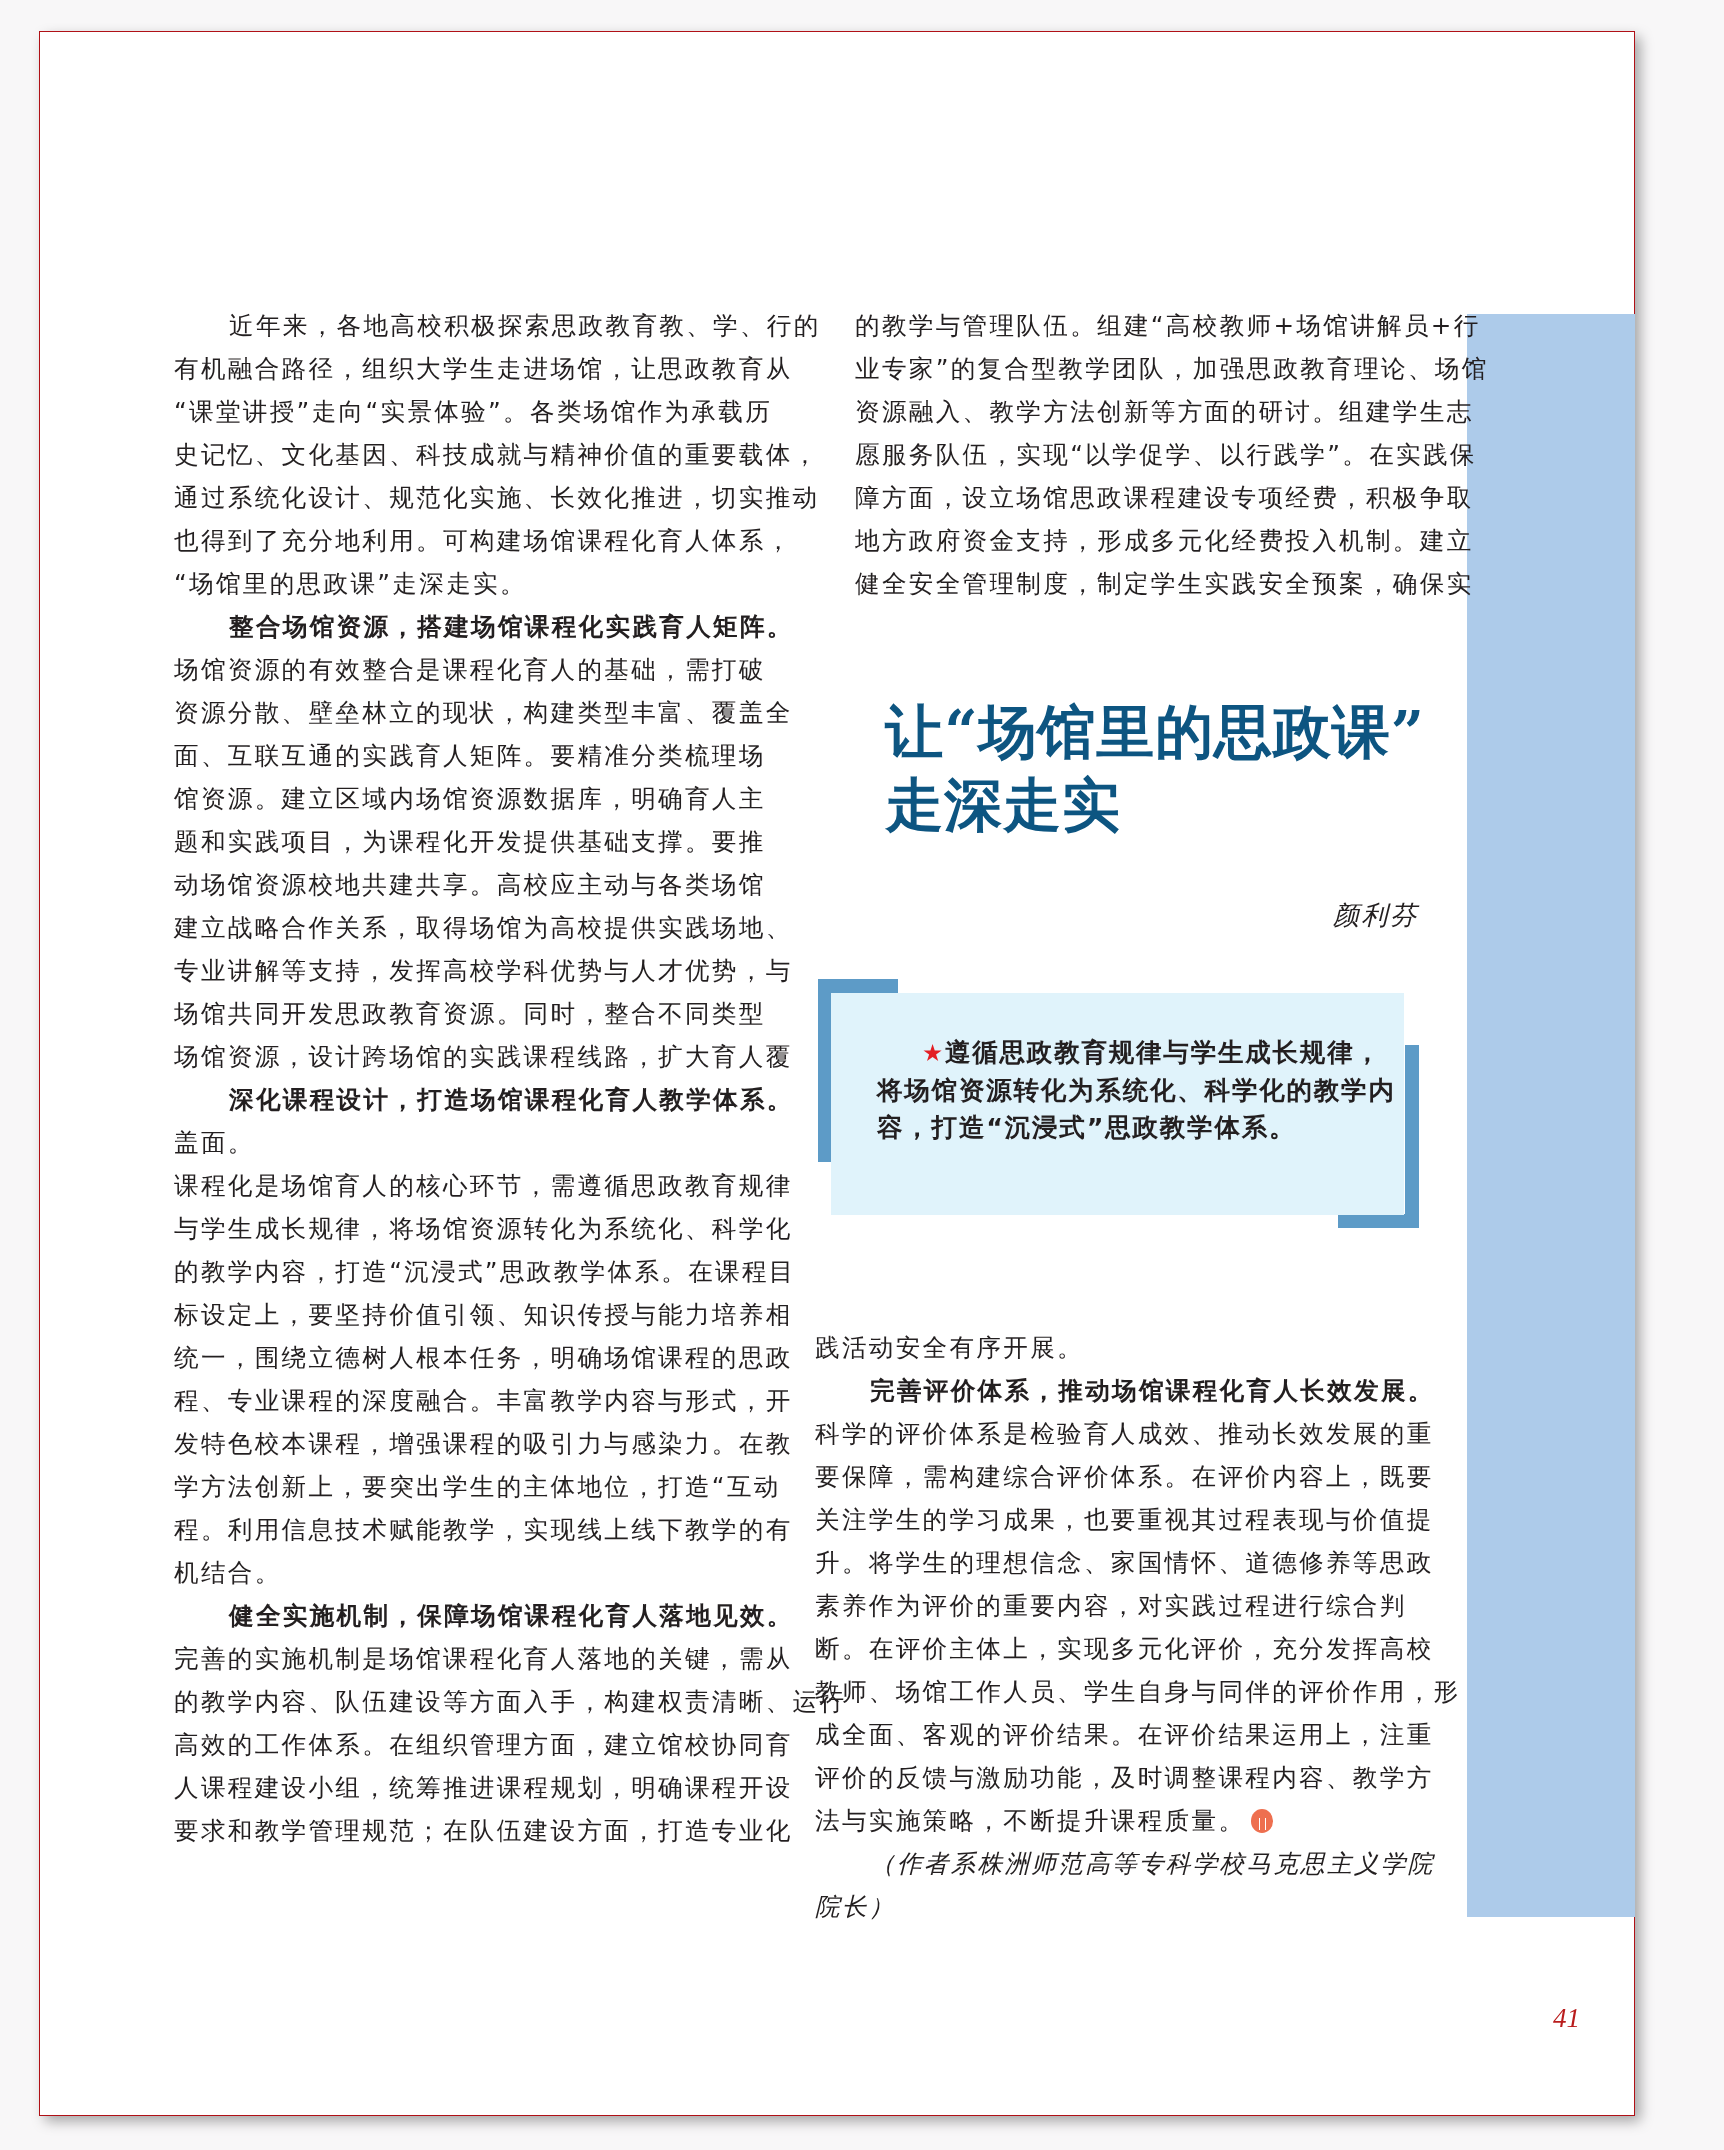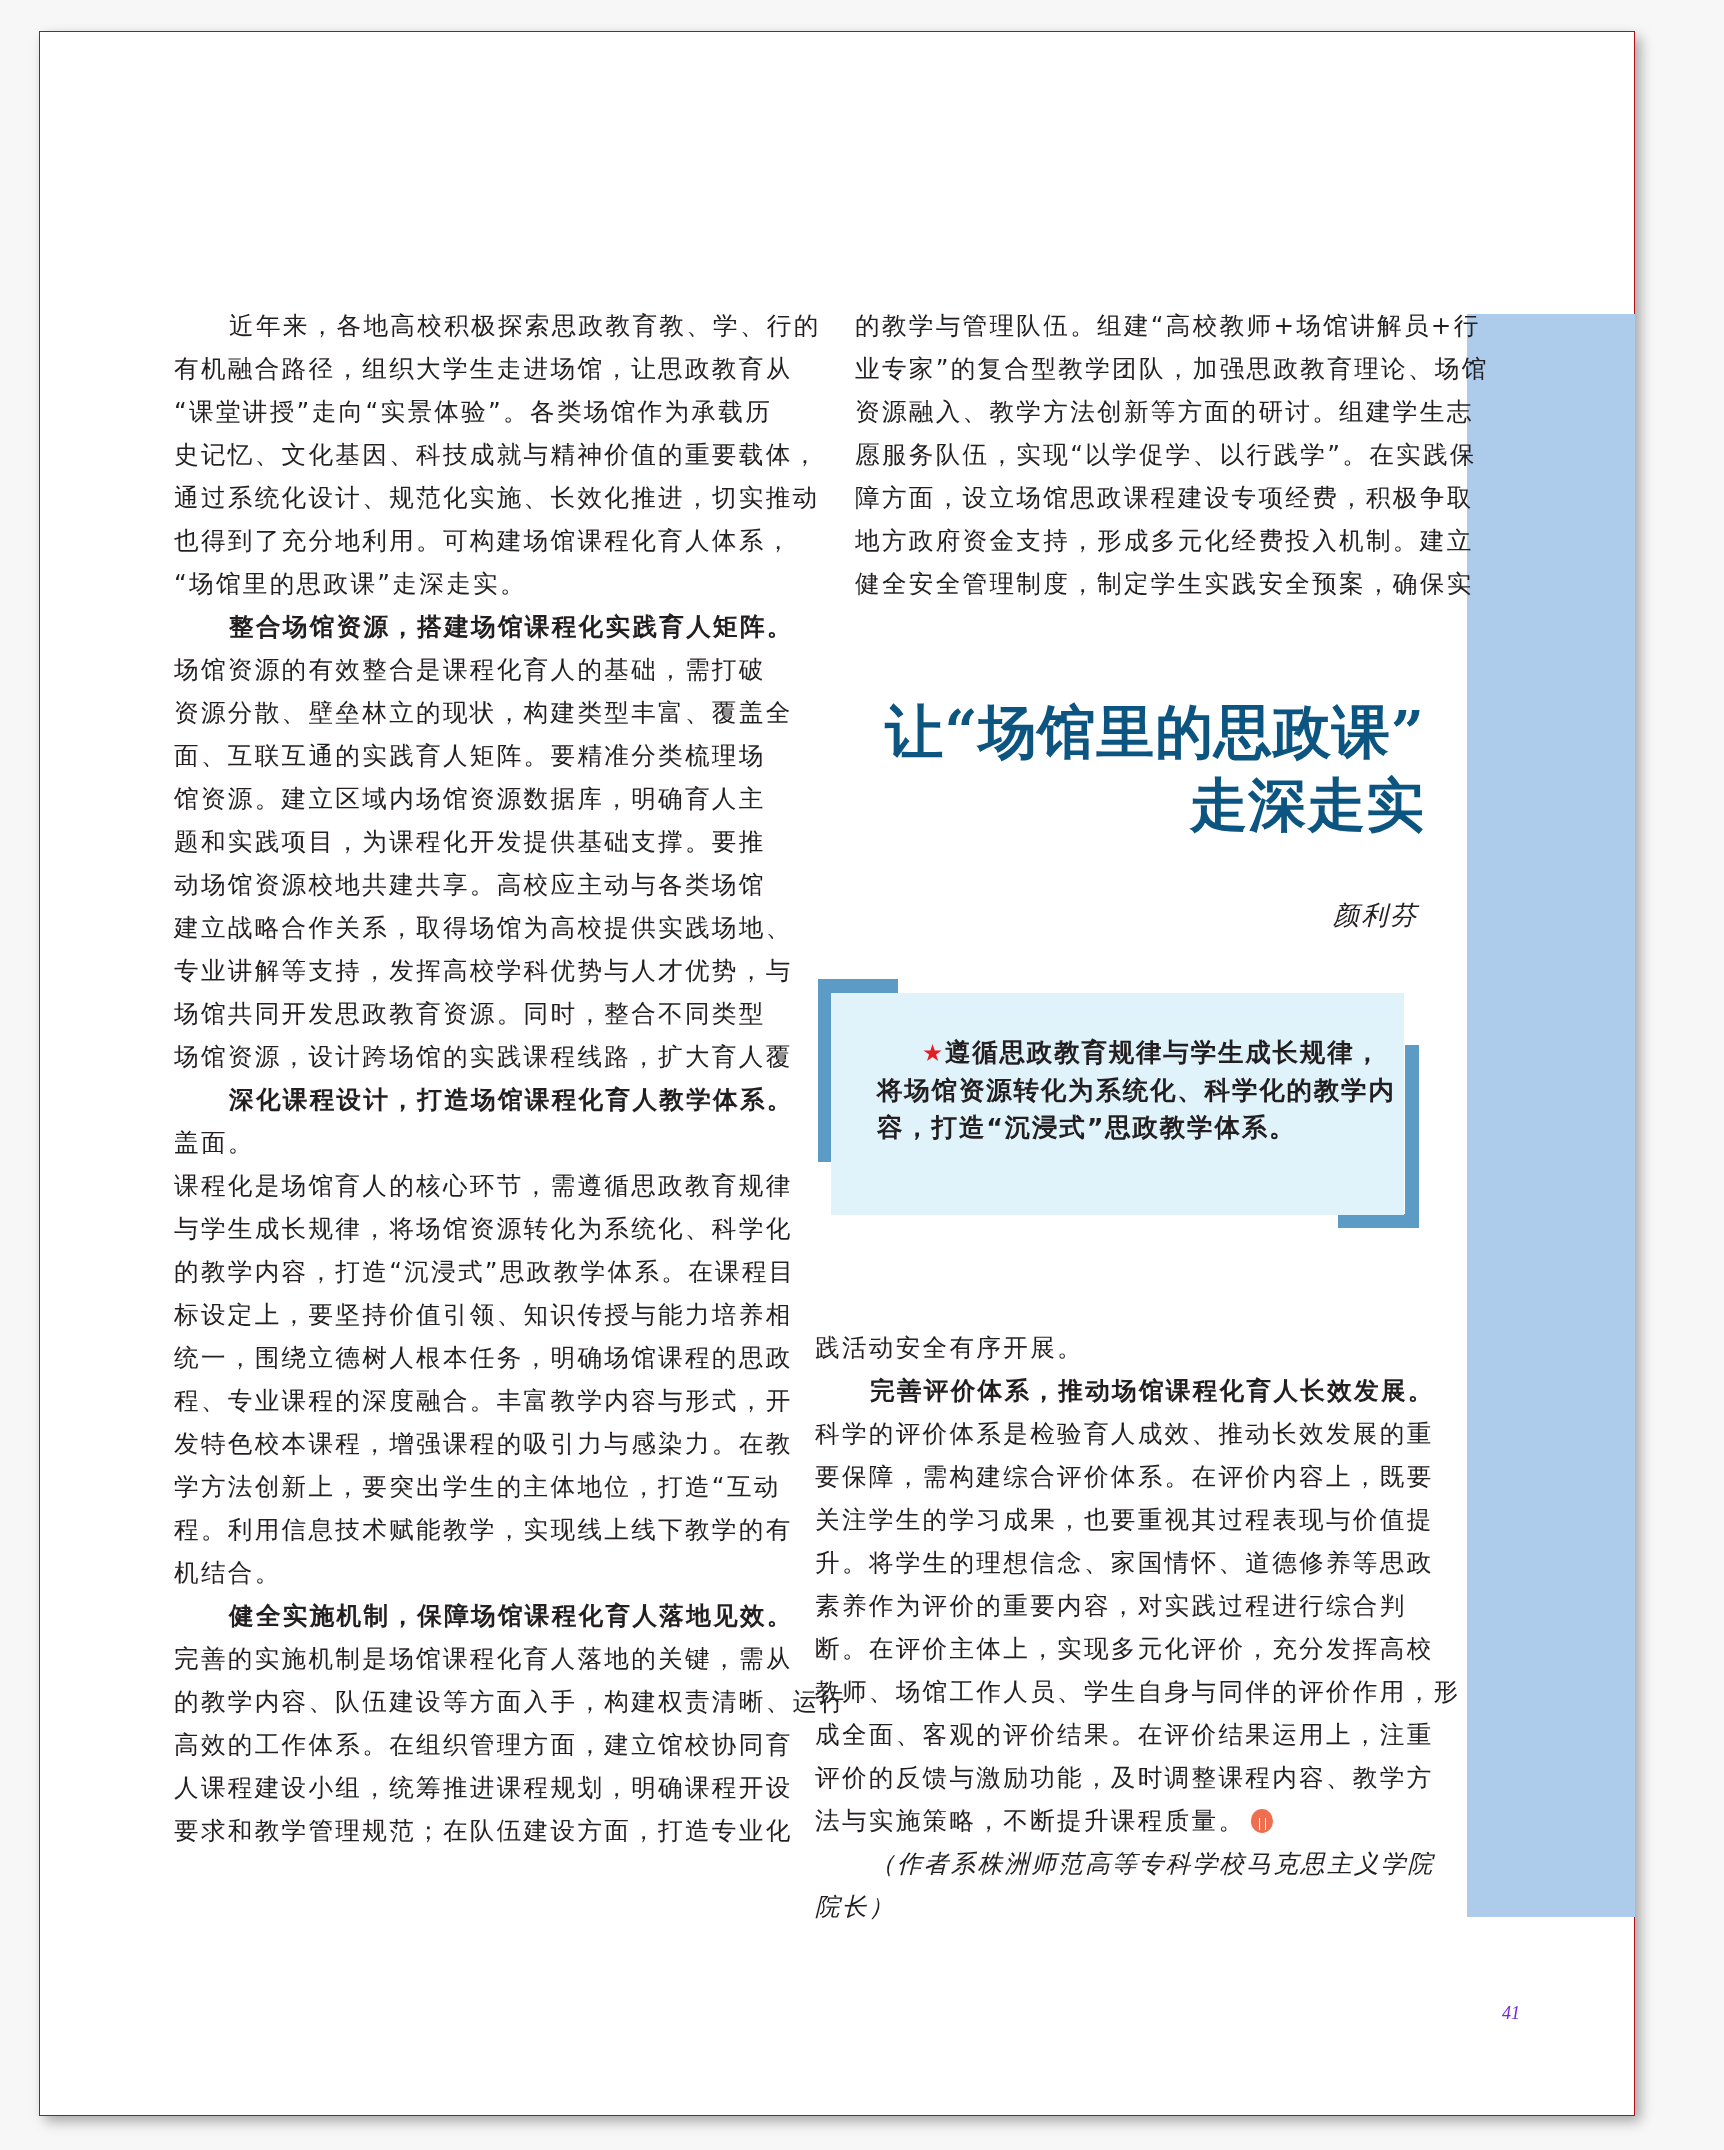--- a/index.html
+++ b/index.html
@@ -37,21 +37,21 @@
   .col .line.bold { font-weight: bold; }
   .col-left { left: 174px; top: 304px; width: 602px; }
   .col-right-top { left: 815px; top: 304px; width: 605px; margin-left: 40px; }
   .col-right-bottom { left: 815px; top: 1326px; width: 605px; }
   .indent { padding-left: 55px; }
 
   .title {
     position: absolute;
     right: 300px;
     top: 696px;
-    text-align: right;
+    text-align: left;
     color: #0d5581;
     font-family: "DejaVu Serif", "Liberation Serif", serif;
     font-weight: bold;
     font-size: 58px;
     line-height: 73px;
     letter-spacing: 0.9px;
   }
   .title .tline { display: block; white-space: nowrap; }
   .author {
     position: absolute;
@@ -97,25 +97,25 @@
     width: 4.5px; height: 11.8px;
     border-left: 1.8px solid #fff;
     border-right: 1.8px solid #fff;
   }
   .note {
     font-family: "DejaVu Serif", "Liberation Serif", serif;
     font-style: italic;
   }
   .page-number {
     position: absolute;
-    left: 1502px; top: 2003px;
+    left: 1553px; top: 2003px;
     font-family: "Liberation Serif", "DejaVu Serif", serif;
     font-style: italic;
-    font-size: 18px;
-    color: #6d28d9;
+    font-size: 27px;
+    color: #b91c1c;
   }
 </style>
 </head>
 <body>
 
 <div class="page"></div>
 <div class="side-panel"></div>
 
 <div class="col col-left" id="col-left">
     <span class="line indent">近年来，各地高校积极探索思政教育教、学、行的</span>

